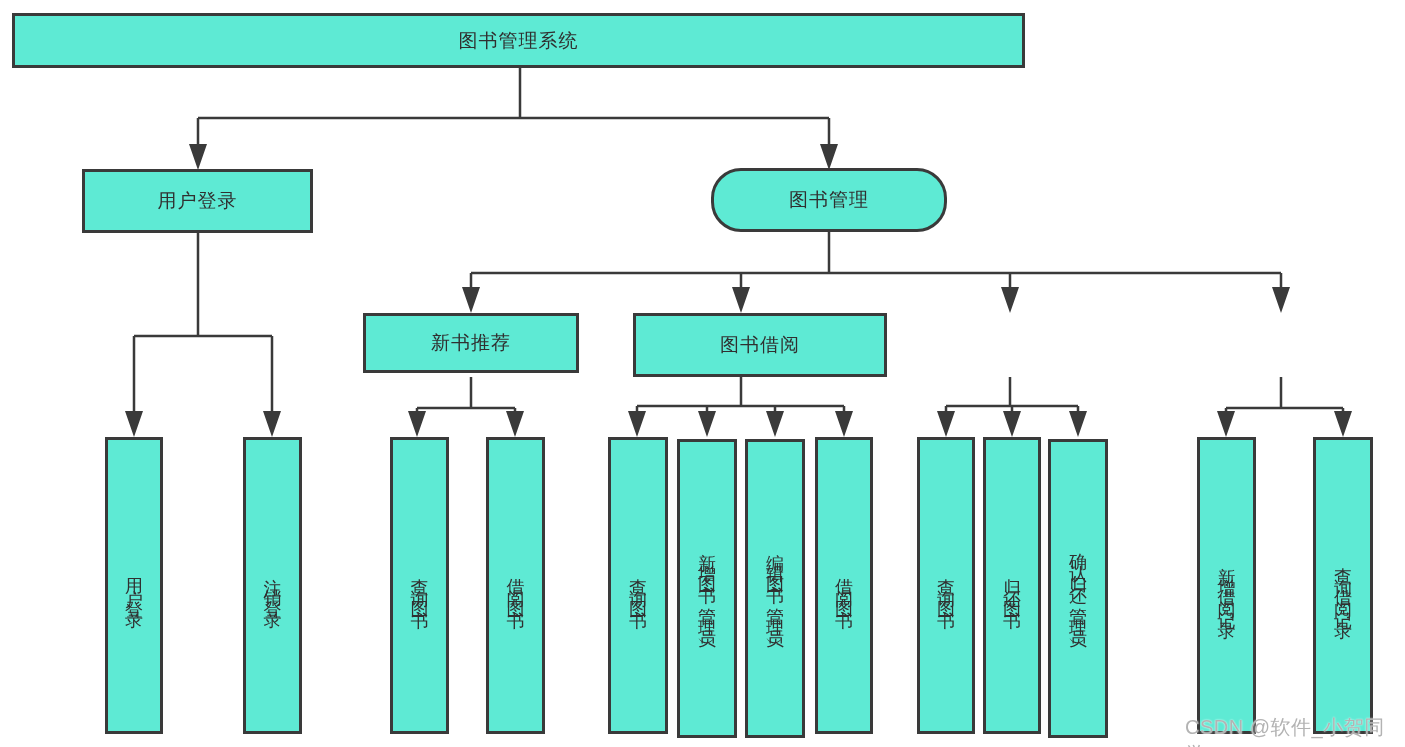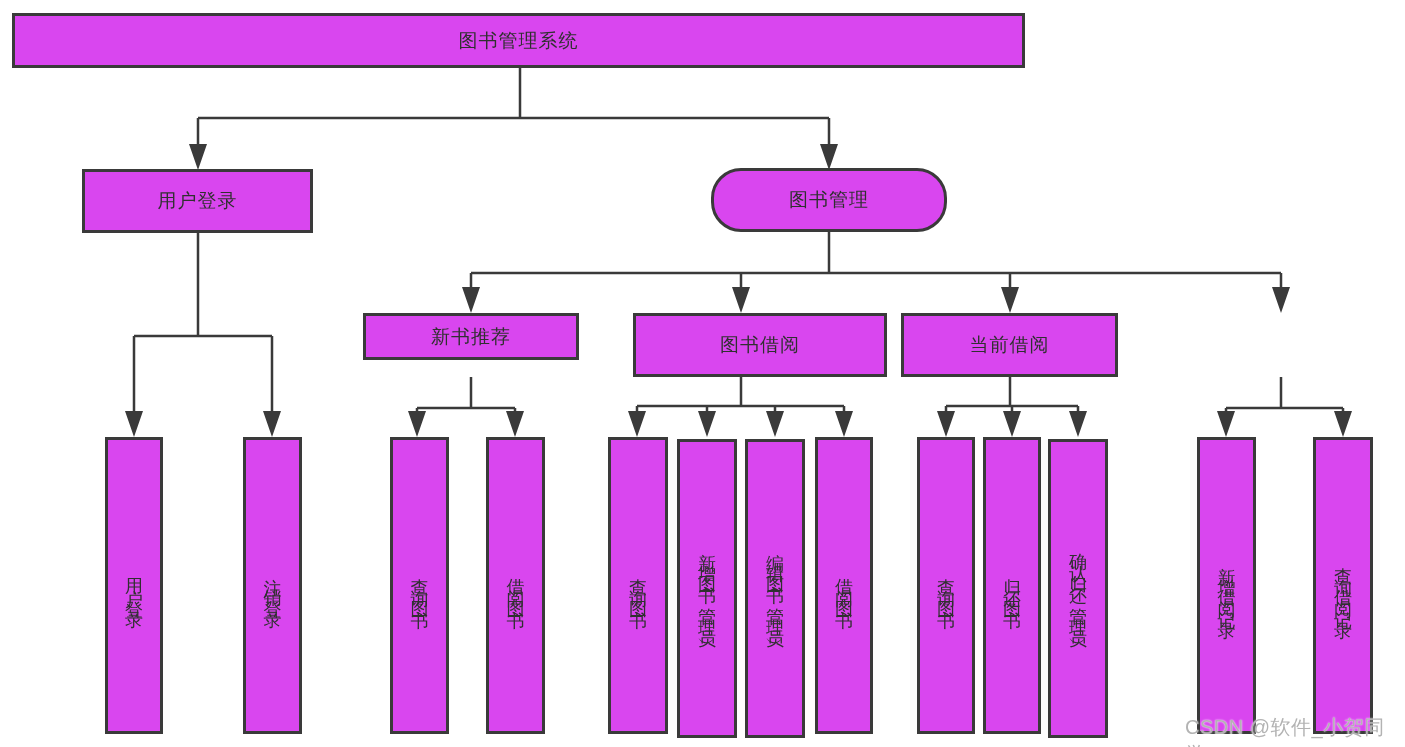--- a/index.html
+++ b/index.html
@@ -3,21 +3,21 @@
 <meta charset="utf-8">
 <style>
   html,body { margin:0; padding:0; background:#ffffff; }
   .stage {
     position:relative; width:1405px; height:747px; background:#ffffff;
     font-family:"Liberation Sans", sans-serif; color:#303030; overflow:hidden;
   }
   svg.connectors { position:absolute; left:0; top:0; width:1405px; height:747px; }
   .box {
     position:absolute; box-sizing:border-box;
-    border:3px solid #3a3a3a; background:#d946ef;
+    border:3px solid #3a3a3a; background:#5eead4;
     display:flex; align-items:center; justify-content:center;
     font-size:19px; letter-spacing:1px; white-space:nowrap;
     color:#303030; z-index:2;
   }
   .vbox {
     writing-mode:vertical-rl; text-orientation:mixed;
     font-size:18px; letter-spacing:11px; white-space:normal;
   }
   .watermark {
     position:absolute; left:1185px; top:714px; z-index:5;
@@ -50,23 +50,22 @@
       M937 411 H955 L946 437 Z  M1003 411 H1021 L1012 437 Z
       M1069 411 H1087 L1078 437 Z  M1217 411 H1235 L1226 437 Z
       M1334 411 H1352 L1343 437 Z"></path>
   </svg>
 
   <div class="box" style="left:12px; top:13px; width:1013px; height:55px;">图书管理系统</div>
 
   <div class="box" style="left:82px; top:169px; width:231px; height:64px;">用户登录</div>
   <div class="box" style="left:711px; top:168px; width:236px; height:64px;border-radius:30px;">图书管理</div>
 
-  <div class="box" style="left:363px; top:313px; width:216px; height:47px;">新书推荐</div>
+  <div class="box" style="left:363px; top:313px; width:216px; height:60px;">新书推荐</div>
   <div class="box" style="left:633px; top:313px; width:254px; height:64px;">图书借阅</div>
-  <div class="box" style="left:901px; top:313px; width:217px; height:64px;">当前借阅</div>
 
   <div class="box vbox" style="left:105px; top:437px; width:58px; height:297px;">用户登录</div>
   <div class="box vbox" style="left:243px; top:437px; width:59px; height:297px;">注销登录</div>
 
   <div class="box vbox" style="left:390px; top:437px; width:59px; height:297px;">查询图书</div>
   <div class="box vbox" style="left:486px; top:437px; width:59px; height:297px;">借阅图书</div>
 
   <div class="box vbox" style="left:608px; top:437px; width:60px; height:297px;">查询图书</div>
   <div class="box vbox" style="left:677px; top:439px; width:60px; height:299px;">新增图书（管理员）</div>
   <div class="box vbox" style="left:745px; top:439px; width:60px; height:299px;">编辑图书（管理员）</div>

